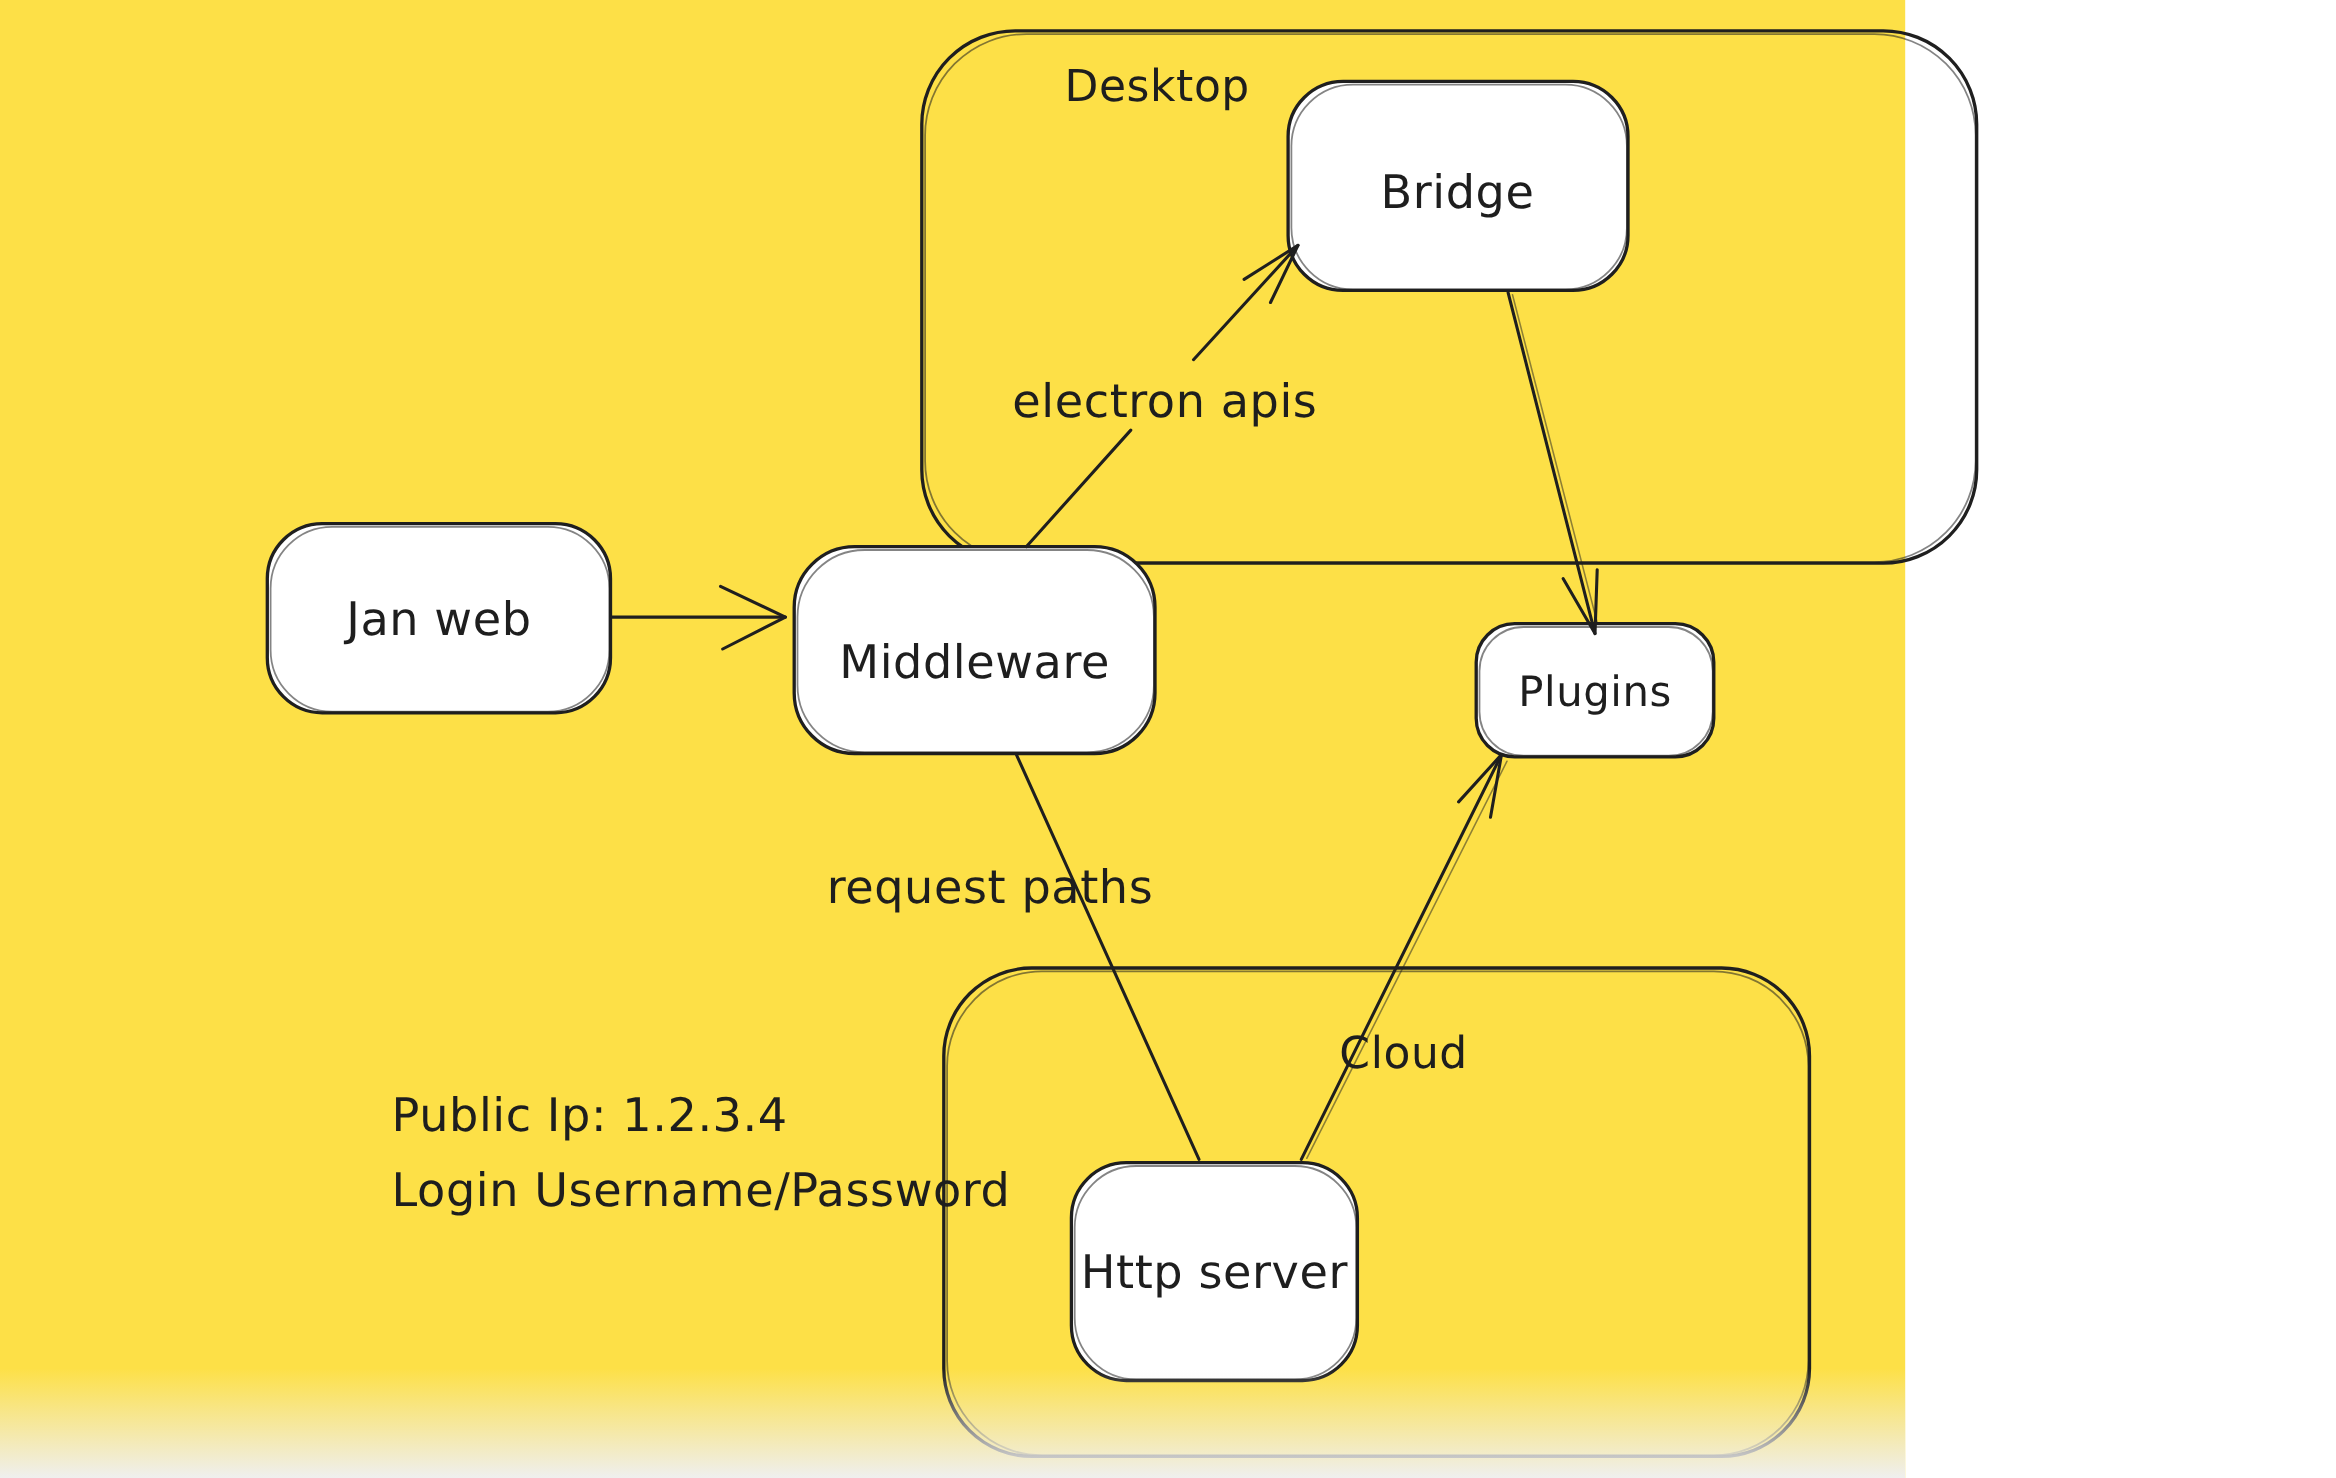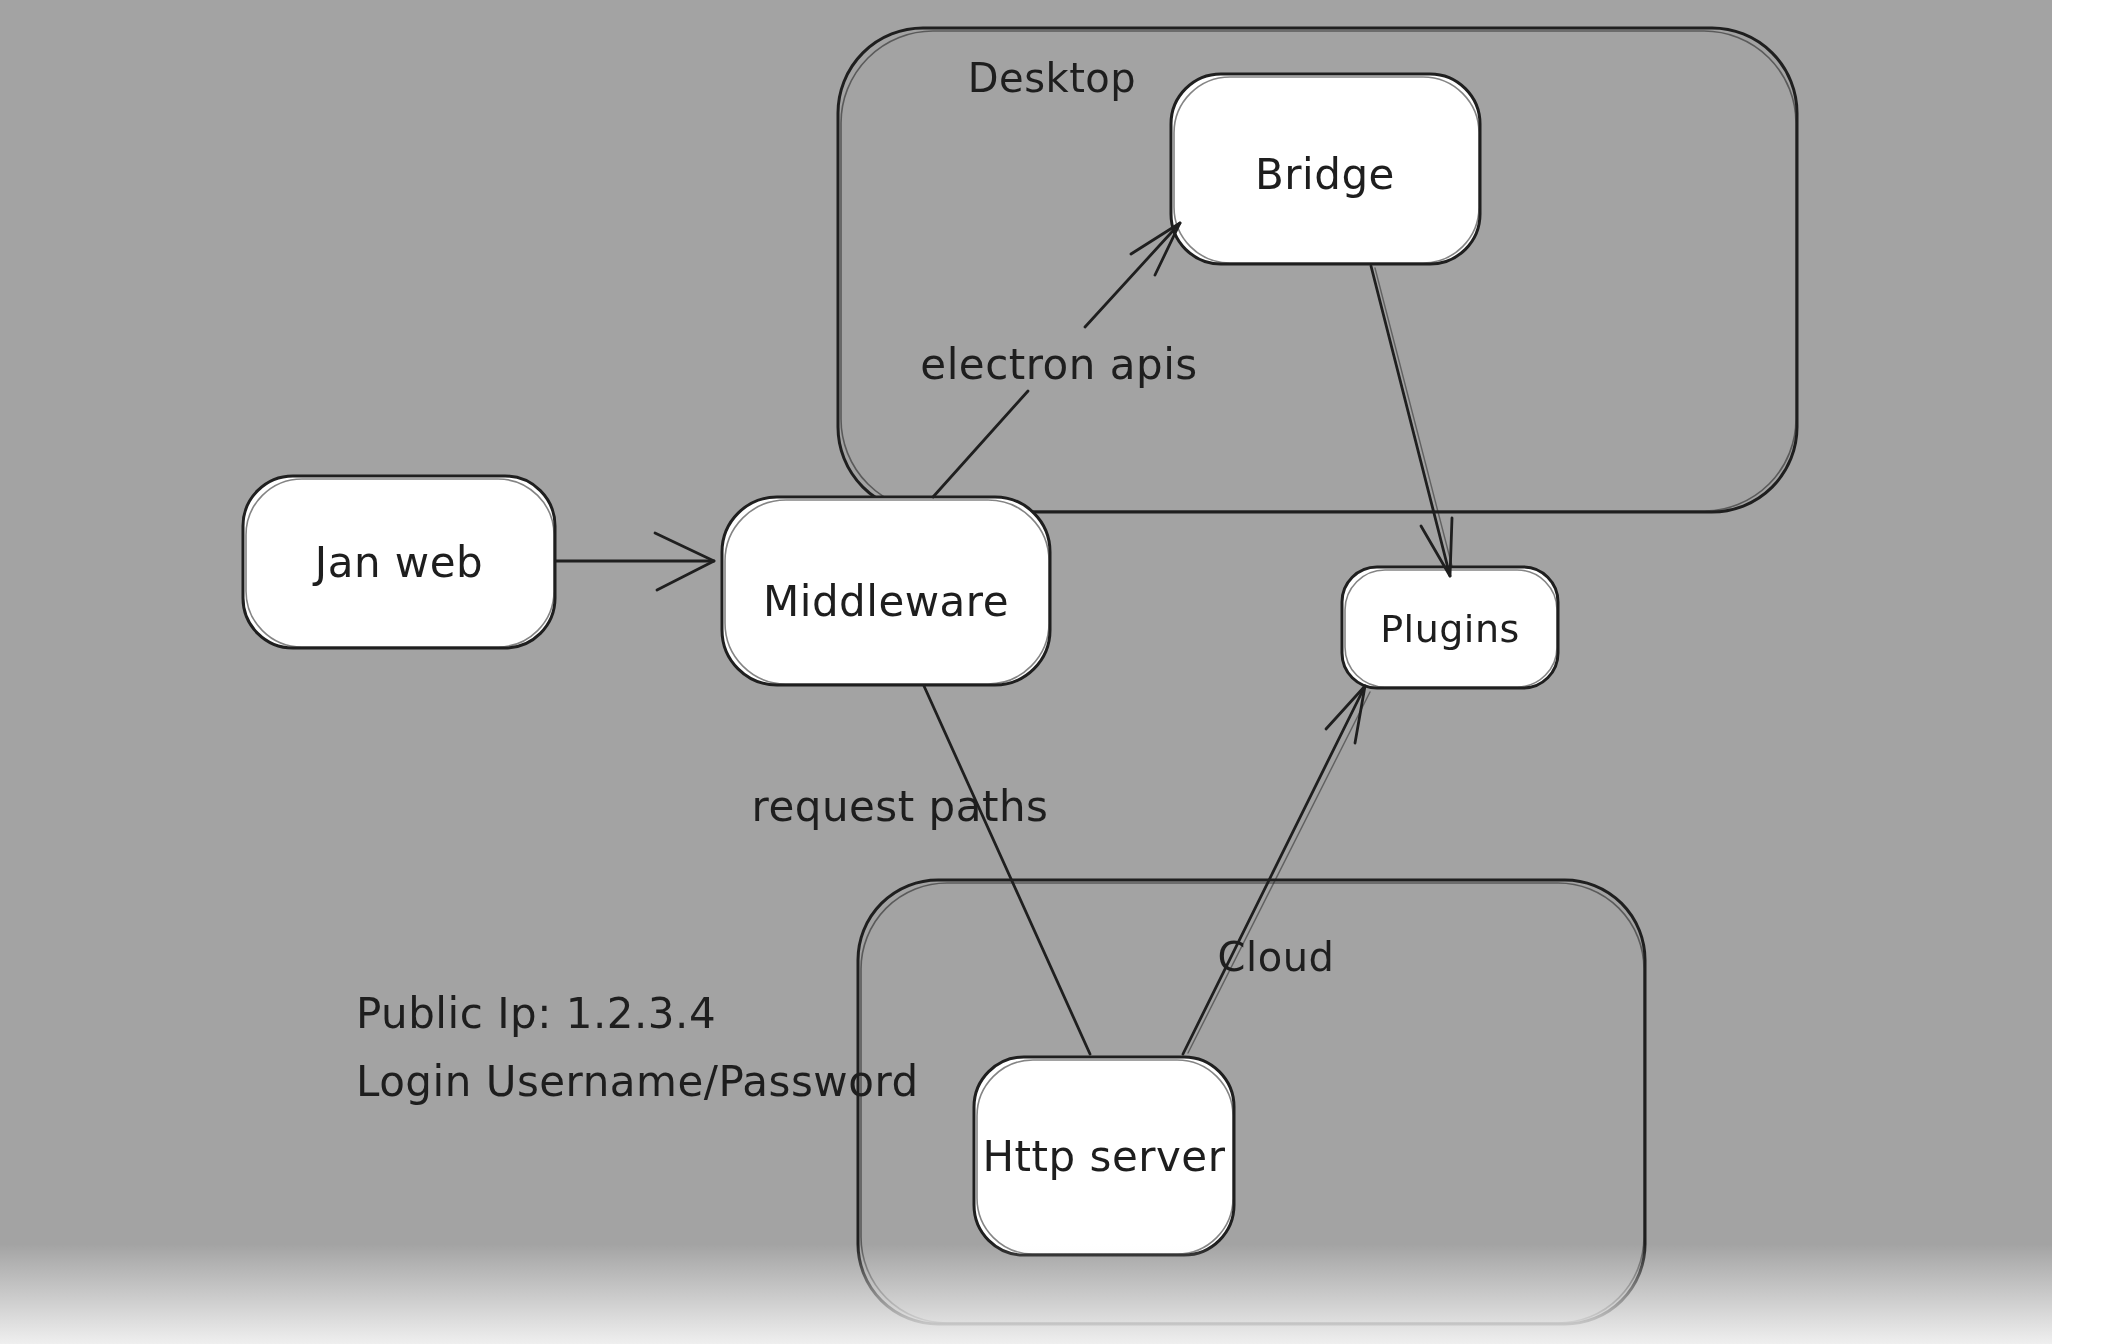--- a/index.html
+++ b/index.html
@@ -6,23 +6,23 @@
     margin: 0;
     padding: 0;
     background: #ffffff;
     width: 2124px;
     height: 1344px;
     overflow: hidden;
     font-family: "DejaVu Sans", sans-serif;
   }
   .stage {
     position: relative;
-    width: 2052px;
+    width: 1732px;
     height: 1344px;
-    background: #a3a3a3;
+    background: #fde047;
   }
   svg.diagram {
     position: absolute;
     left: 0;
     top: 0;
     width: 2124px;
     height: 1344px;
     display: block;
   }
   .shape {

